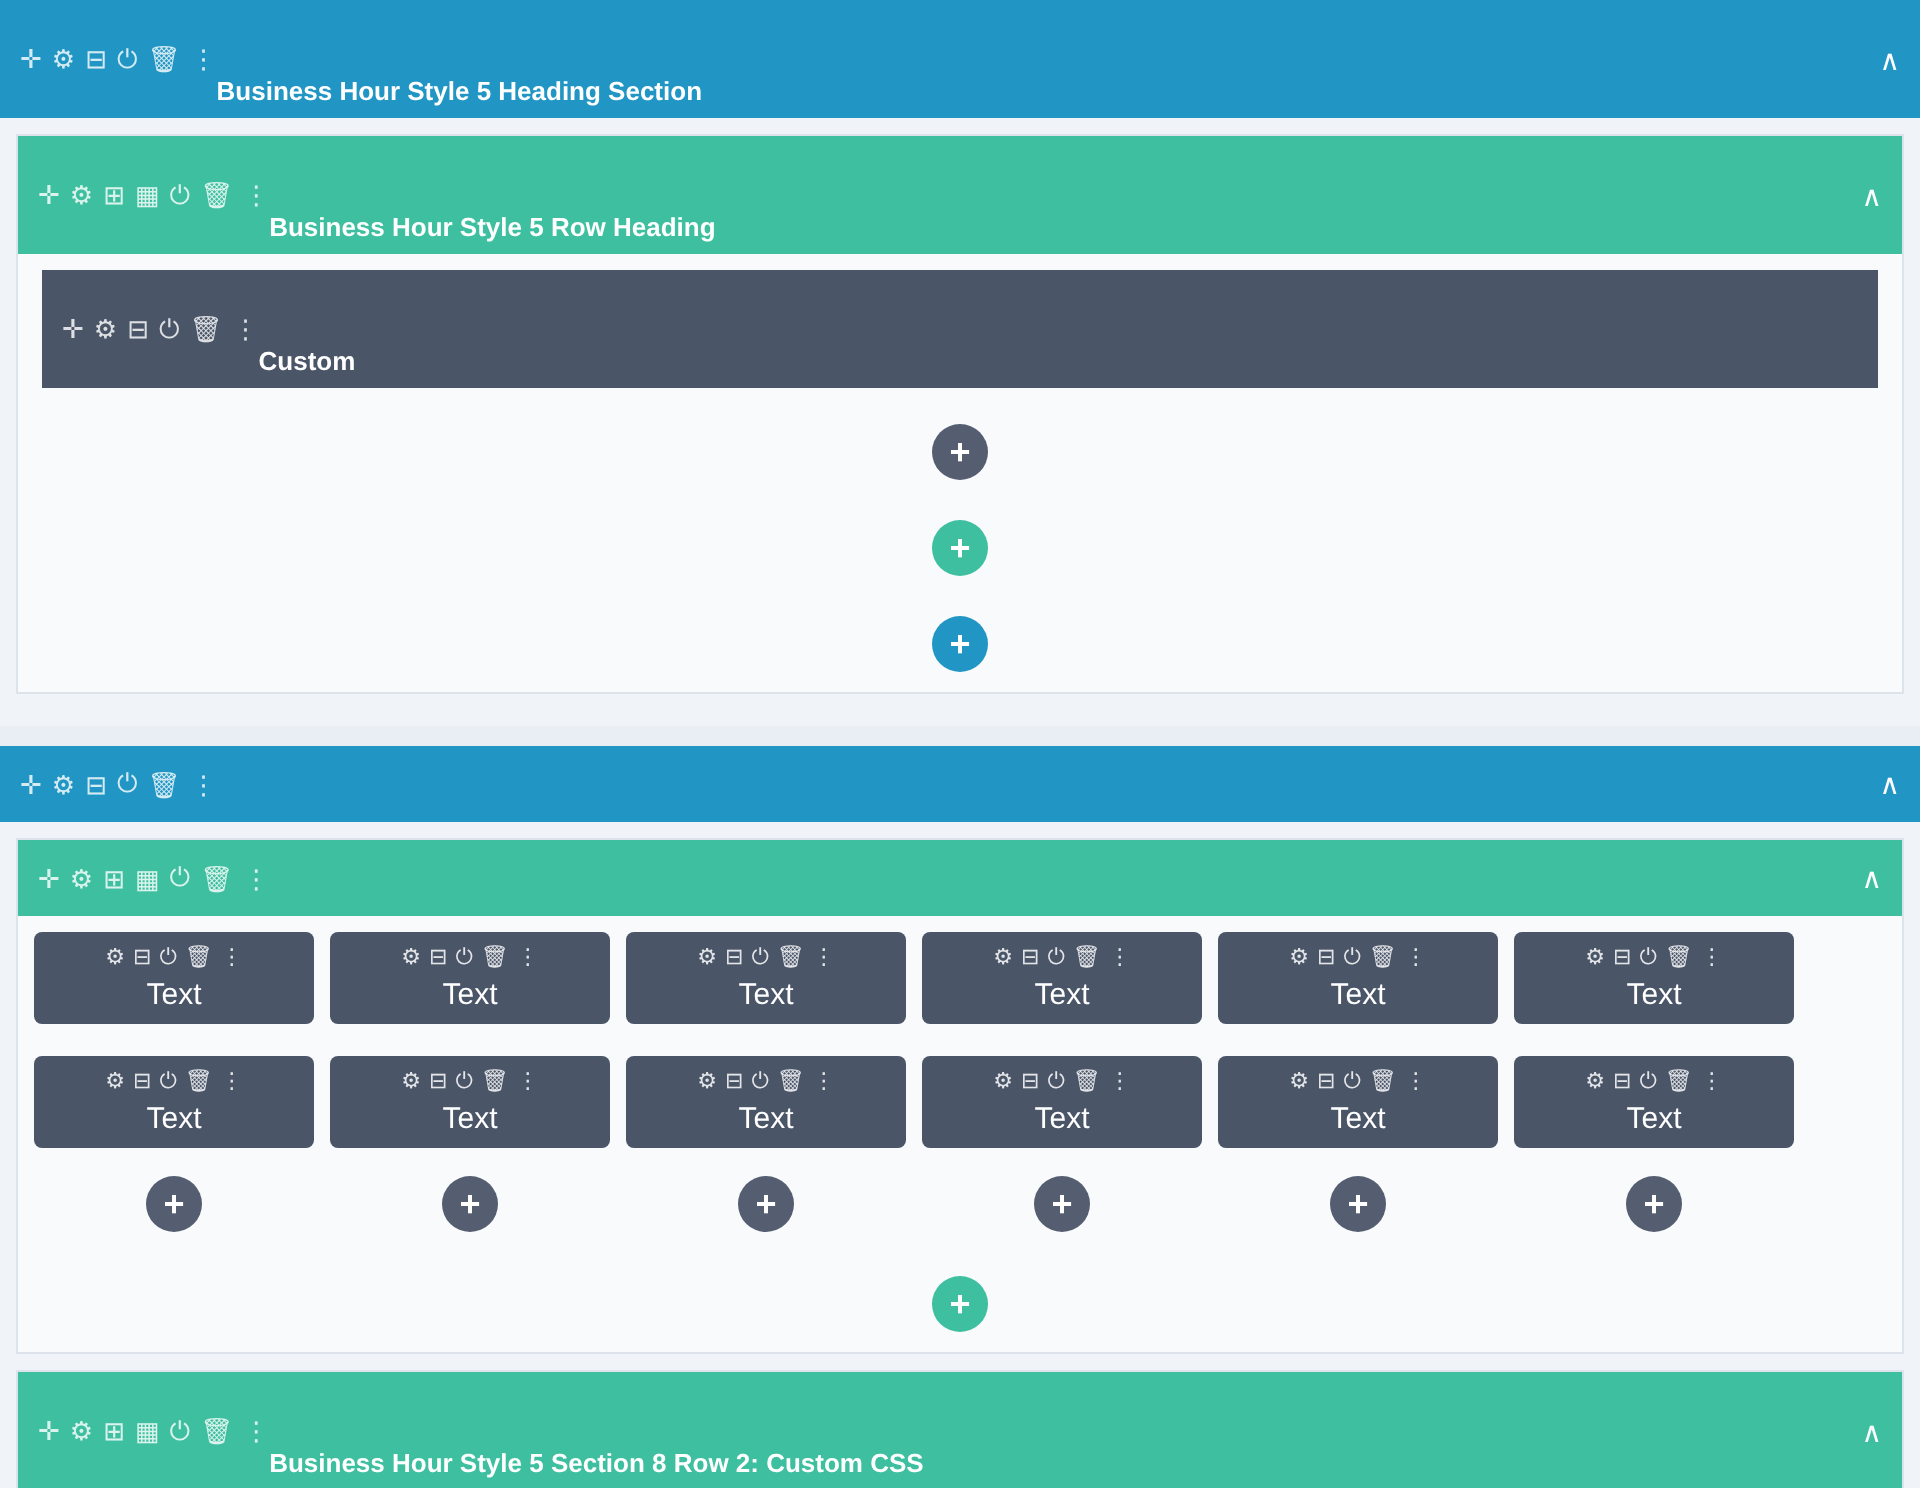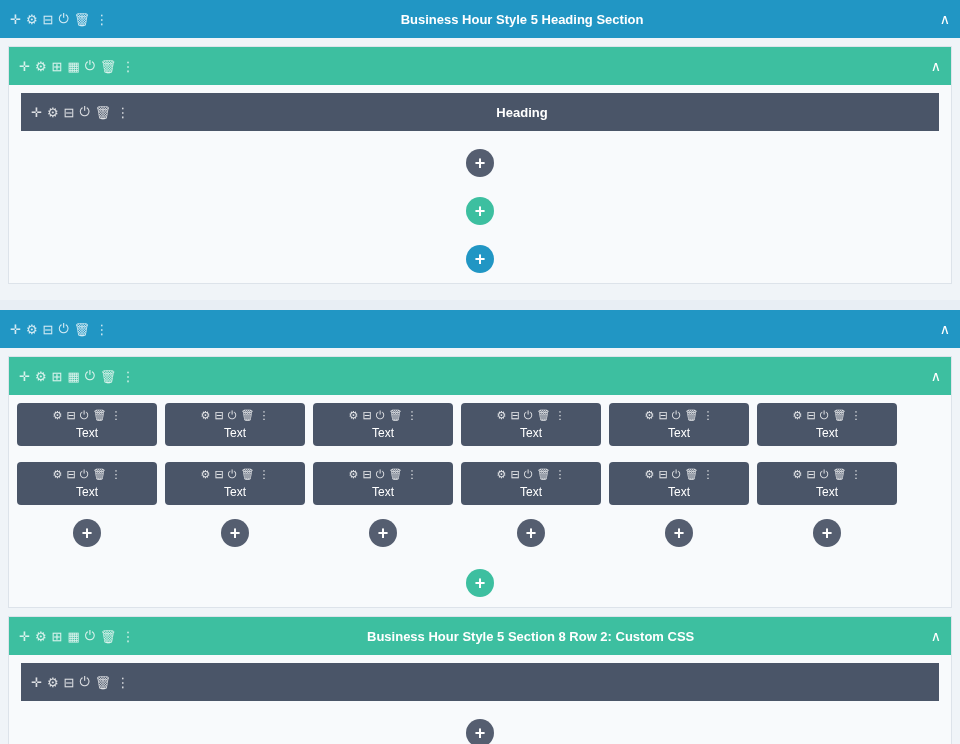--- a/index.html
+++ b/index.html
@@ -41,23 +41,23 @@
       display: flex;
       align-items: center;
       justify-content: space-between;
       padding: 6px 10px;
       min-height: 38px;
       margin: 8px 12px;
     }
 
     .bar-title {
       flex: 1;
-      text-align: center;
       font-weight: bold;
       font-size: 13px;
+      margin-top: 32px;
     }
 
     .bar-icons {
       display: flex;
       align-items: center;
       gap: 5px;
       font-size: 12px;
       color: rgba(255,255,255,0.9);
     }
 
@@ -108,21 +108,21 @@
       display: flex;
       align-items: center;
       justify-content: center;
       gap: 4px;
       font-size: 11px;
       margin-bottom: 4px;
       color: rgba(255,255,255,0.85);
     }
 
     .text-block-label {
-      font-size: 12px;
+      font-size: 15px;
       color: #fff;
       font-weight: 500;
     }
 
     
     .plus-circle {
       width: 28px;
       height: 28px;
       border-radius: 50%;
       display: flex;
@@ -193,33 +193,34 @@
       <div class="bar-teal">
         <div class="bar-icons">
           <span class="icon-btn">✛</span>
           <span class="icon-btn">⚙</span>
           <span class="icon-btn">⊞</span>
           <span class="icon-btn">▦</span>
           <span class="icon-btn">⏻</span>
           <span class="icon-btn">🗑</span>
           <span class="icon-btn">⋮</span>
         </div>
+        <div class="bar-title">Business Hour Style 5 Row Heading</div>
         <span class="chevron">∧</span>
       </div>
 
       <div class="bar-dark">
         <div class="bar-icons">
           <span class="icon-btn">✛</span>
           <span class="icon-btn">⚙</span>
           <span class="icon-btn">⊟</span>
           <span class="icon-btn">⏻</span>
           <span class="icon-btn">🗑</span>
           <span class="icon-btn">⋮</span>
         </div>
-        <div class="bar-title">Heading</div>
+        <div class="bar-title">Custom</div>
         <span style="opacity:0" class="chevron">∧</span>
       </div>
 
       <div class="center-plus">
         <div class="plus-circle plus-dark">+</div>
       </div>
       <div class="center-plus">
         <div class="plus-circle plus-teal">+</div>
       </div>
       <div class="center-plus">

